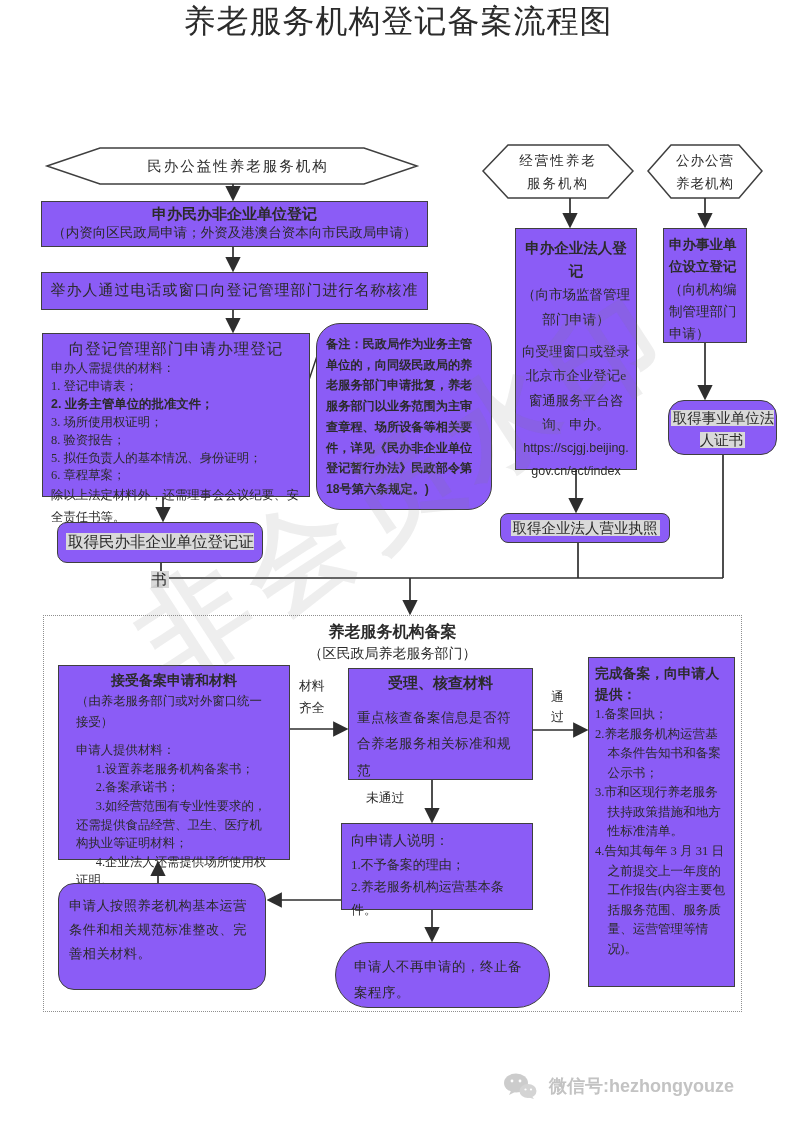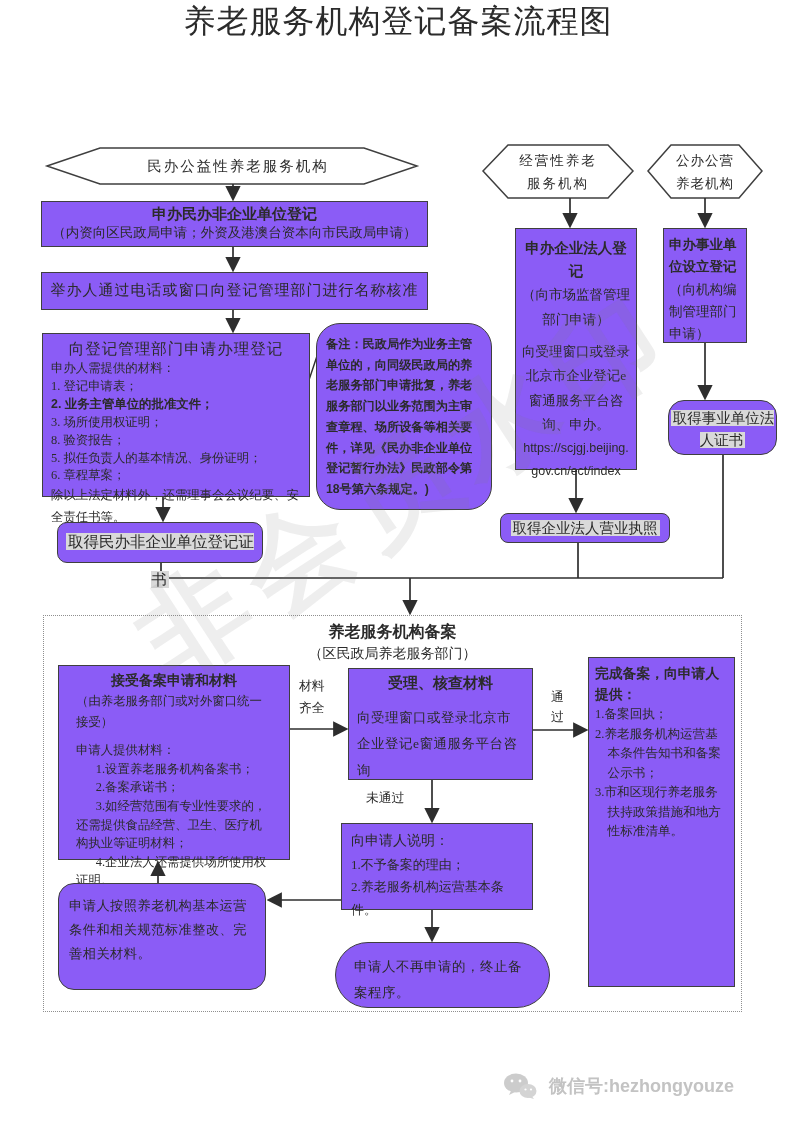--- a/index.html
+++ b/index.html
@@ -131,28 +131,29 @@
     <div style="line-height:1.7;">（由养老服务部门或对外窗口统一接受）</div>
     <div style="margin-top:8px;">申请人提供材料：</div>
     <div class="item-fi">1.设置养老服务机构备案书；</div>
     <div class="item-fi">2.备案承诺书；</div>
     <div class="item-fi">3.如经营范围有专业性要求的，还需提供食品经营、卫生、医疗机构执业等证明材料；</div>
     <div class="item-fi">4.企业法人还需提供场所使用权证明。</div>
   </div>
 
   <div class="abs box" style="left:348px;top:668px;width:185px;height:112px;padding:5px 8px;">
     <div class="ctr bold" style="font-size:15px;">受理、核查材料</div>
-    <div style="font-size:13.5px;line-height:1.95;margin-top:12px;letter-spacing:0.5px;">向受理窗口或登录北京市企业登记e窗通服务平台咨询</div>
+    <div style="font-size:13.5px;line-height:1.95;margin-top:12px;letter-spacing:0.5px;">重点核查备案信息是否符合养老服务相关标准和规范</div>
   </div>
 
   <div class="abs box" style="left:588px;top:657px;width:147px;height:330px;padding:6px 6px;font-size:12.6px;line-height:1.55;">
     <div class="bold" style="font-size:13.8px;line-height:1.5;">完成备案，向申请人提供：</div>
     <div class="item">1.备案回执；</div>
     <div class="item">2.养老服务机构运营基本条件告知书和备案公示书；</div>
     <div class="item">3.市和区现行养老服务扶持政策措施和地方性标准清单。</div>
+    <div class="item">4.告知其每年 3 月 31 日之前提交上一年度的工作报告(内容主要包括服务范围、服务质量、运营管理等情况)。</div>
   </div>
 
   <div class="abs box" style="left:341px;top:823px;width:192px;height:87px;padding:5px 9px;font-size:13px;line-height:1.75;">
     <div style="font-size:14px;">向申请人说明：</div>
     <div>1.不予备案的理由；</div>
     <div>2.养老服务机构运营基本条件。</div>
   </div>
 
   <div class="abs box" style="left:58px;top:883px;width:208px;height:107px;border-radius:16px;padding:10px 10px;
               font-size:13.2px;line-height:1.8;letter-spacing:0.5px;">申请人按照养老机构基本运营条件和相关规范标准整改、完善相关材料。</div>

